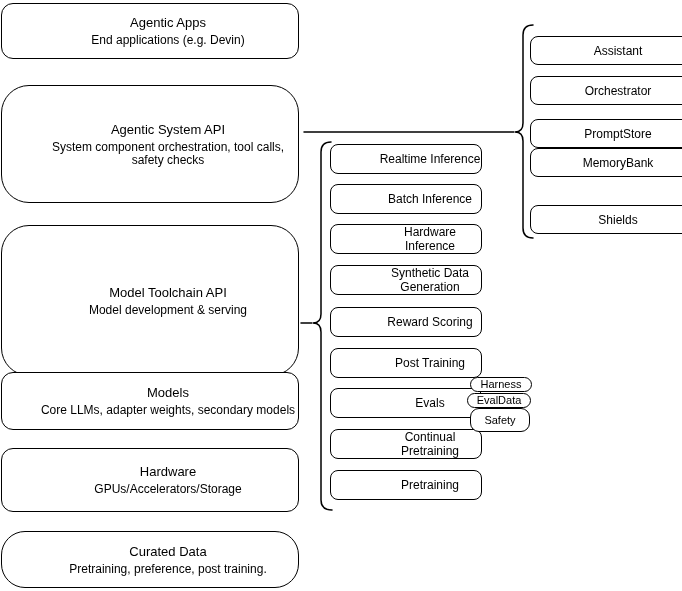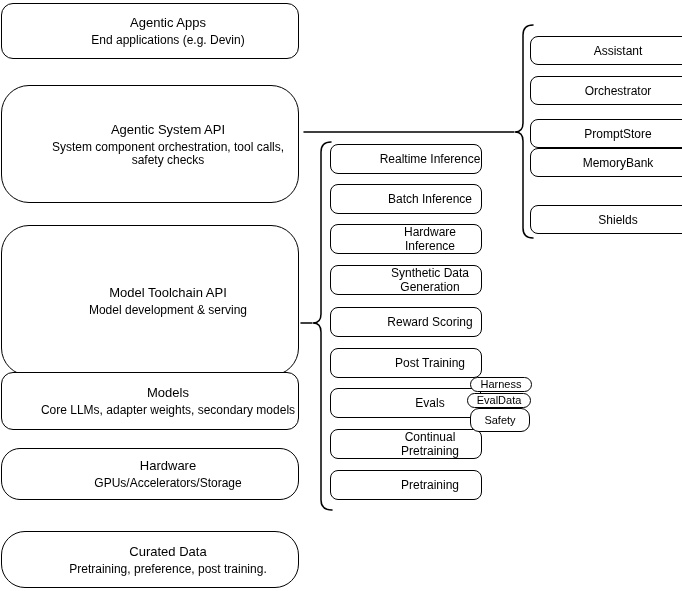--- a/index.html
+++ b/index.html
@@ -97,21 +97,21 @@
   <div class="node lbox" style="top:225px;height:151px;border-radius:28px">
     <div class="ltitle">Model Toolchain API</div>
     <div class="lsub">Model development &amp; serving</div>
   </div>
 
   <div class="node lbox" style="top:372px;height:58px;border-radius:12px">
     <div class="ltitle">Models</div>
     <div class="lsub">Core LLMs, adapter weights, secondary models</div>
   </div>
 
-  <div class="node lbox" style="top:448px;height:52px;border-radius:19px">
+  <div class="node lbox" style="top:448px;height:64px;border-radius:12px">
     <div class="ltitle">Hardware</div>
     <div class="lsub">GPUs/Accelerators/Storage</div>
   </div>
 
   <div class="node lbox" style="top:531px;height:57px;border-radius:24px">
     <div class="ltitle">Curated Data</div>
     <div class="lsub">Pretraining, preference, post training.</div>
   </div>
 
   <div class="node mbox" style="top:144px">Realtime Inference</div>

